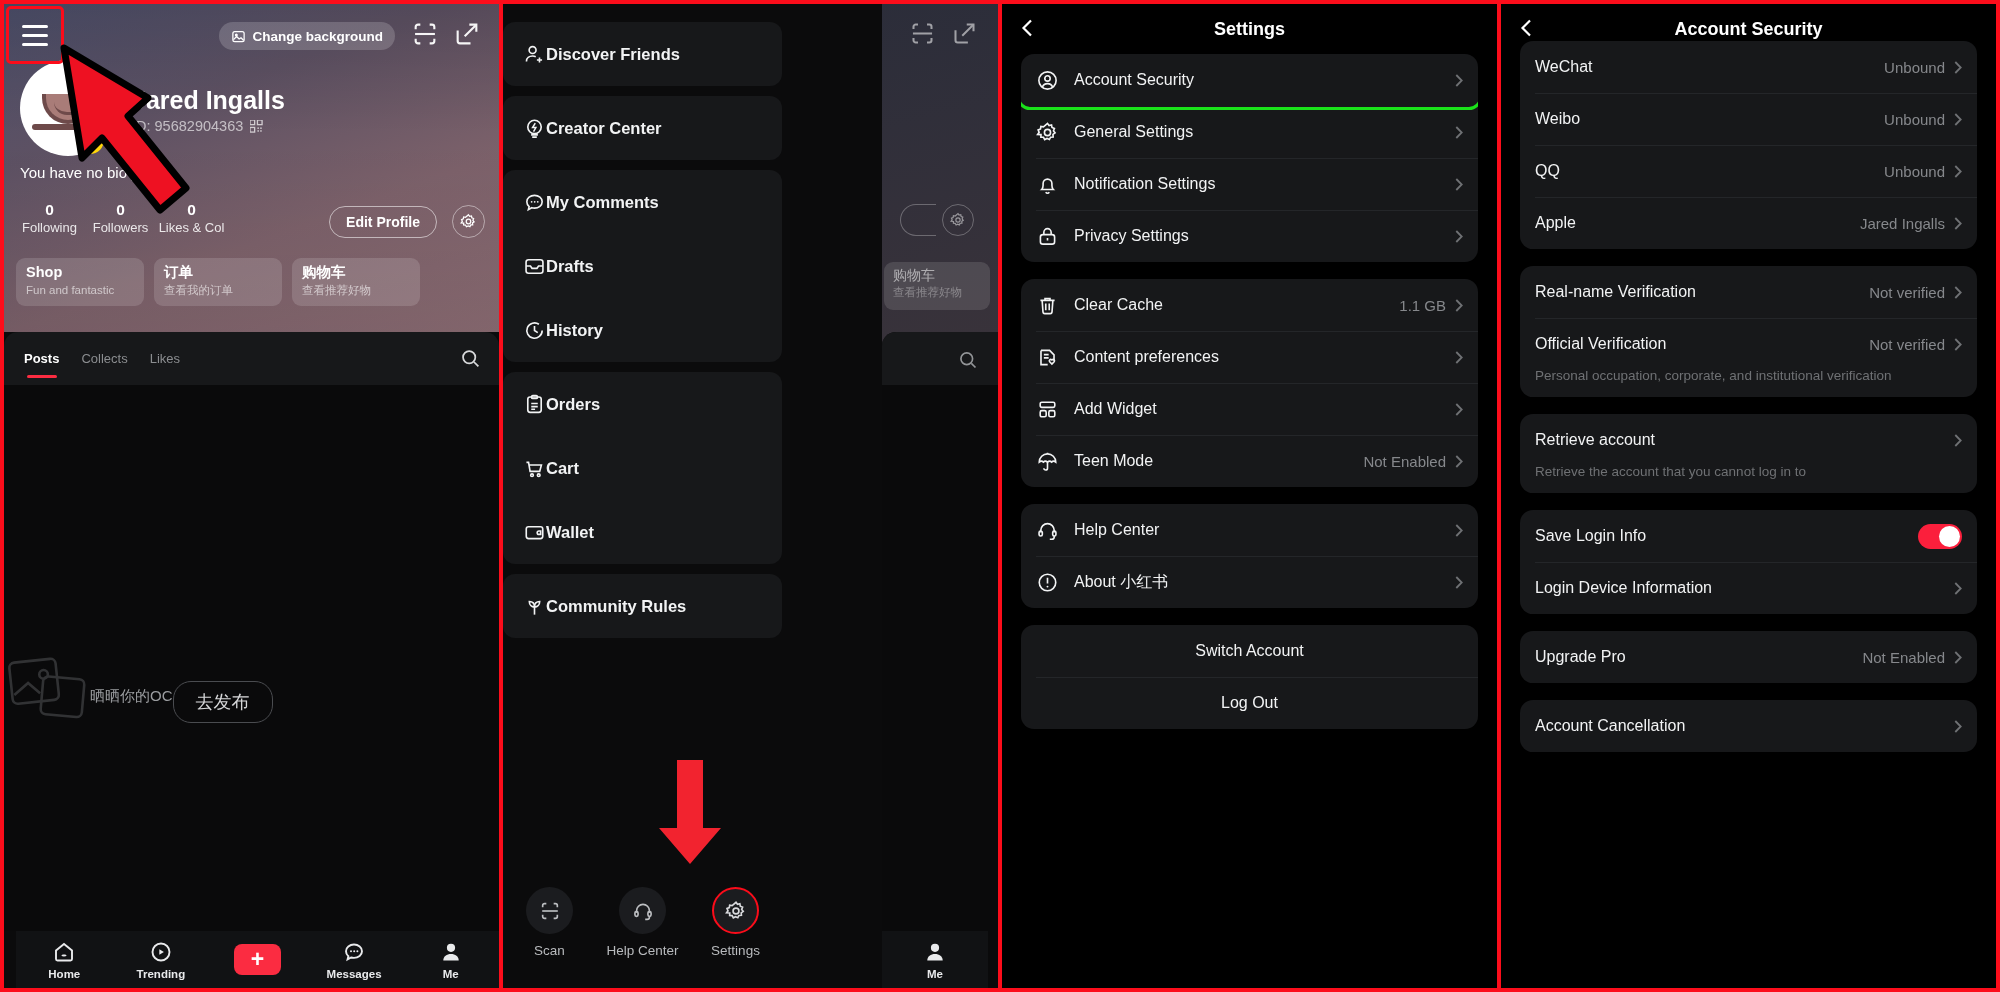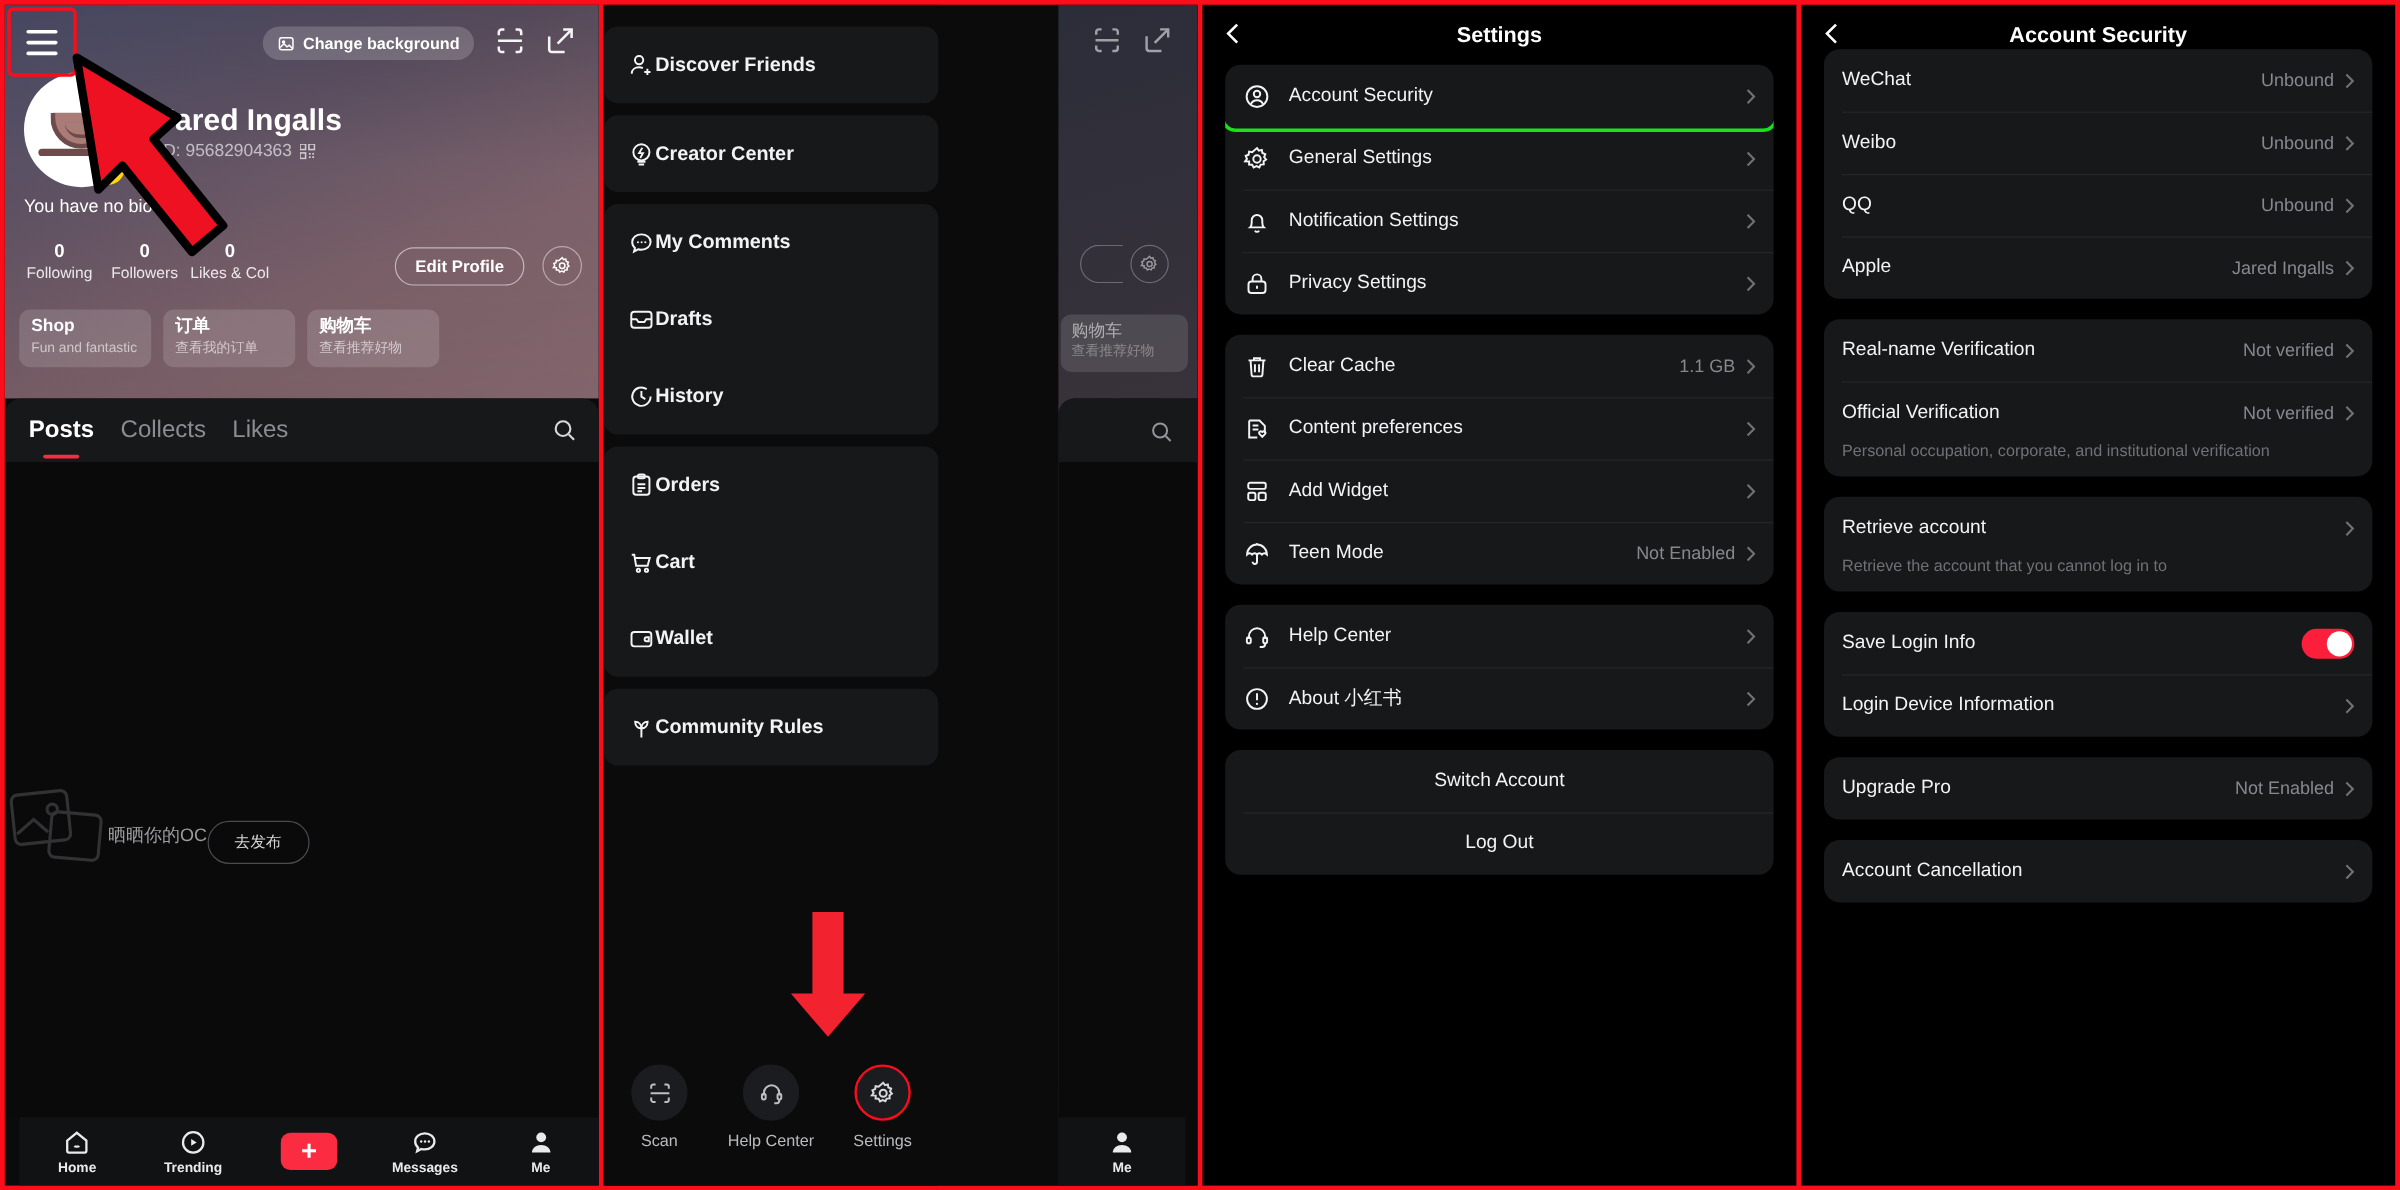--- a/index.html
+++ b/index.html
@@ -93,47 +93,47 @@
     position:absolute; right:62px; top:202px; padding:7px 16px;
     border:1.3px solid rgba(255,255,255,.55); border-radius:16px;
     color:#fff; font-size:14px; font-weight:700;text-align:right;
   }
   .gear-circle{
     position:absolute; right:14px; top:201px; width:33px; height:33px; border-radius:50%;
     border:1.3px solid rgba(255,255,255,.45); display:flex; align-items:center; justify-content:center;
   }
   .p1-cards{ position:absolute; left:12px; top:254px; display:flex; gap:10px; }
   .pcard{
-    width:110px; height:48px; border-radius:9px; background:rgba(255,255,255,.14);
+    width:128px; height:48px; border-radius:9px; background:rgba(255,255,255,.14);
     padding:5px 10px;
   }
   .pcard .t{ color:#fff; font-size:14.5px; font-weight:700; line-height:19px;}
   .pcard .s{ color:rgba(255,255,255,.6); font-size:11.5px; line-height:16px; white-space:nowrap;}
   .p1-tabsbar{
     position:absolute; left:0; right:0; top:328px; height:53px;
     background:#17181a; border-radius:14px 14px 0 0;
     display:flex; align-items:center;
   }
-  .p1-tab{ font-size:20px; color:#8b8d90; padding:0 0 0 0; margin-left:22px; position:relative; }
+  .p1-tab{ font-size:13px; color:#8b8d90; padding:0 0 0 0; margin-left:22px; position:relative; }
   .p1-tab:first-child{ margin-left:20px;}
   .p1-tab.on{ color:#fff; font-weight:700; }
   .p1-tab.on::after{
     content:""; position:absolute; left:50%; transform:translateX(-50%);
     bottom:-12px; width:30px; height:3px; background:#fb2c41; border-radius:2px;
   }
   .p1-search{ position:absolute; right:18px; top:16px; width:21px; height:21px; }
   .p1-empty{
     position:absolute; left:0; right:0; top:381px; bottom:57px; background:#0a0a0b;
     display:flex; flex-direction:row; align-items:center; padding-top:62px;
   }
   .empty-ic{ width:86px; height:74px; opacity:.30; }
   .p1-empty .cap{ margin-top:14px; color:#9b9da0; font-size:15px; }
   .p1-pub{
     margin-top:26px; padding:8px 22px; border:1.2px solid #4a4c50; border-radius:18px;
-    color:#d6d7d9; font-size:13px;
+    color:#d6d7d9; font-size:18px;
   }
   .tabbar{
     position:absolute; left:12px; right:0; bottom:0; height:57px; background:#111214;
     display:flex; align-items:center; justify-content:space-around;
   }
   .tbi{ display:flex; flex-direction:column; align-items:center; gap:4px; width:62px;}
   .tbi .lbl{ font-size:11.5px; color:#e9eaec; font-weight:700;}
   .plusbtn{
     width:47px; height:31px; border-radius:8px; background:#fb2c41;
     display:flex; align-items:center; justify-content:center; color:#fff; font-size:23px; font-weight:700; line-height:1;

